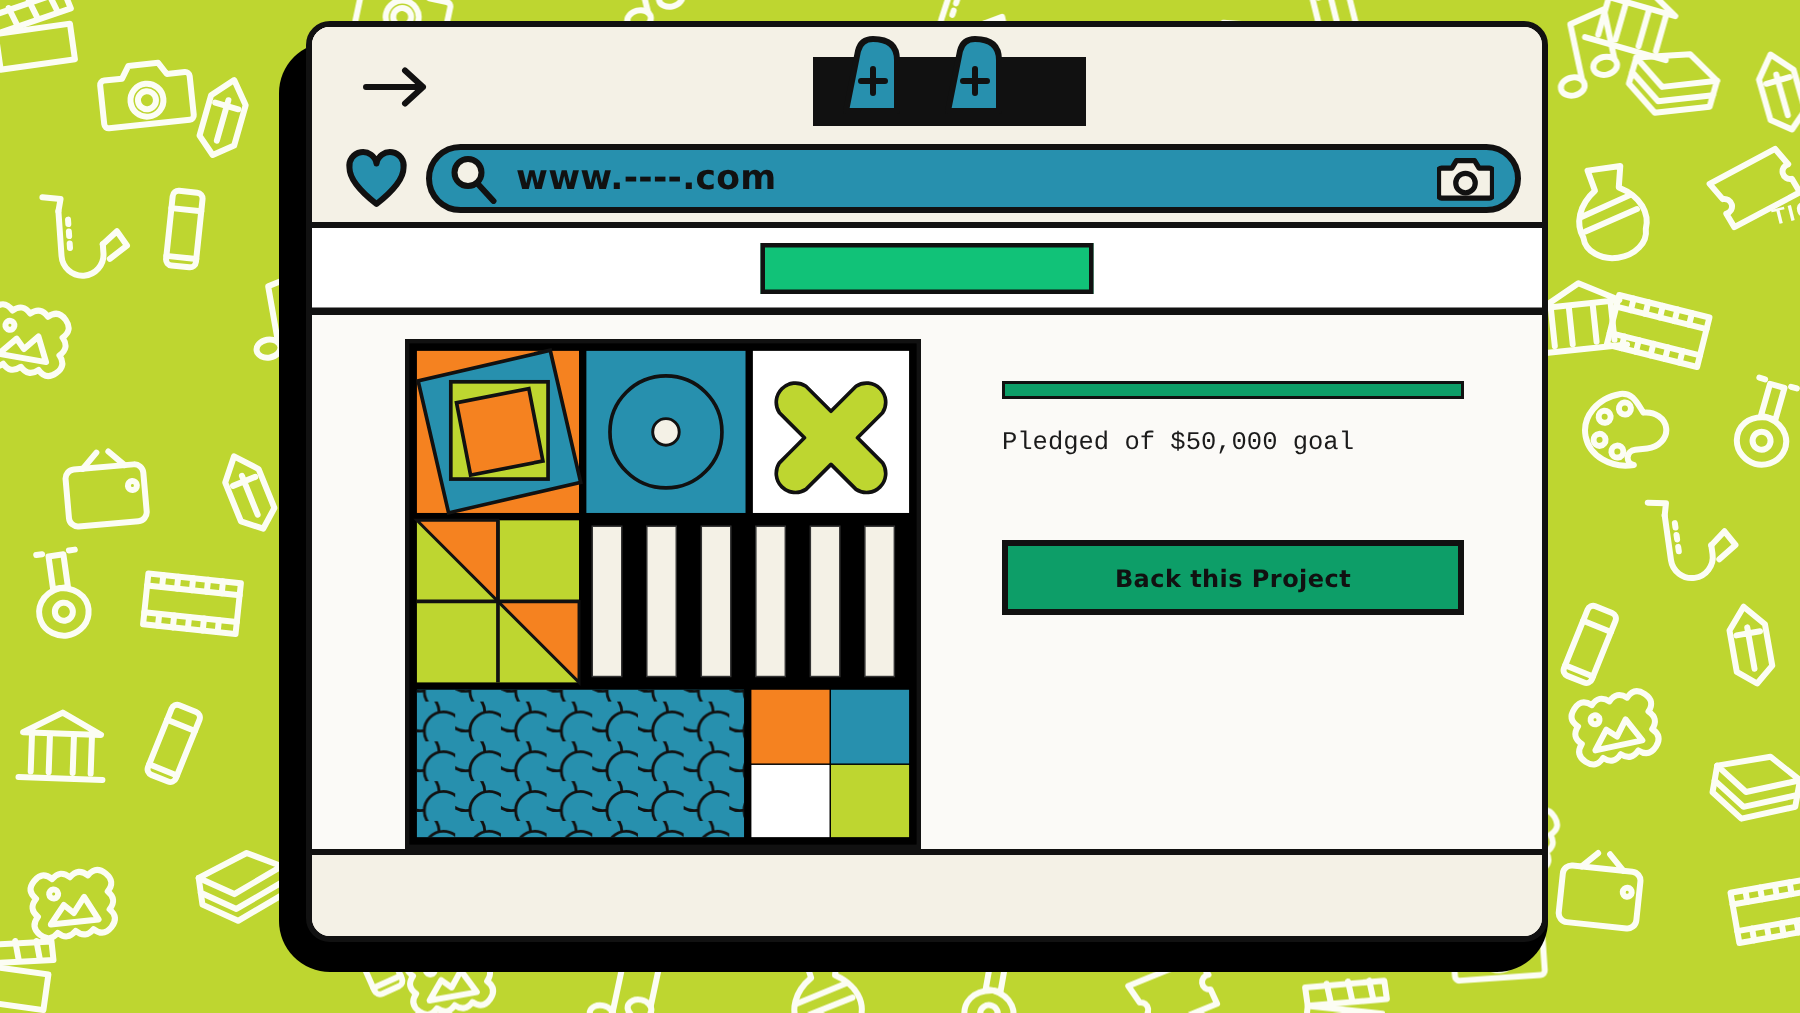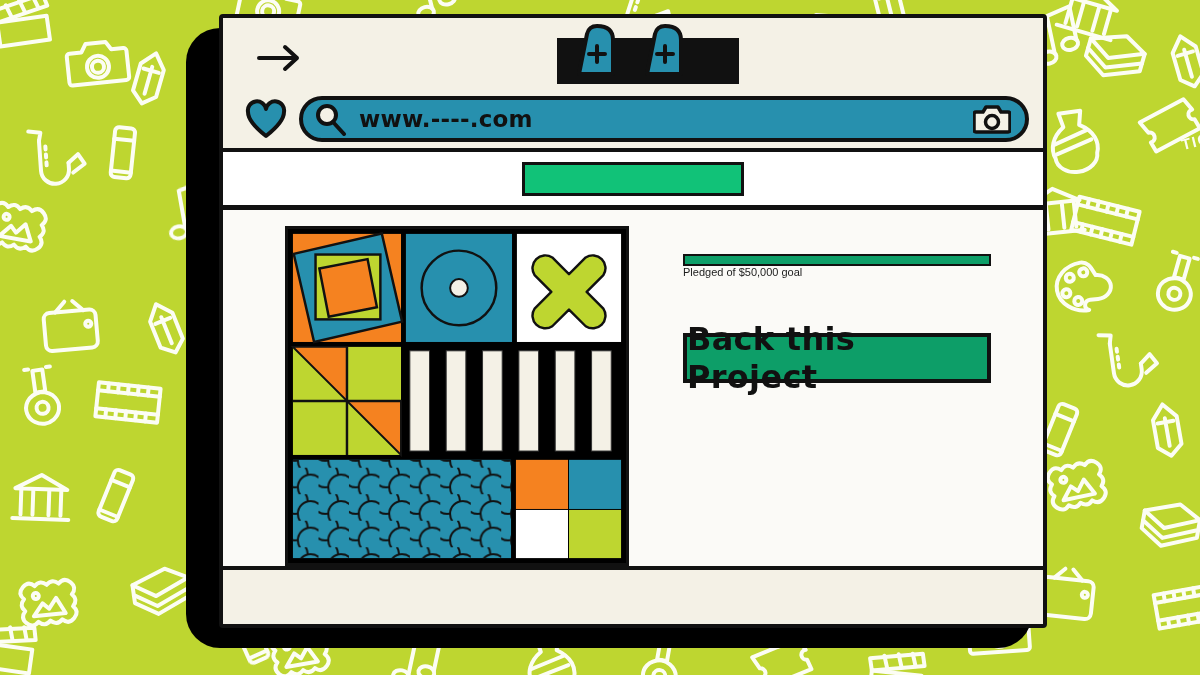--- a/index.html
+++ b/index.html
@@ -27,25 +27,25 @@
     left: 186px;
     top: 28px;
     width: 846px;
     height: 620px;
     background: #000000;
     border-radius: 34px;
   }
 
   #browser-window {
     position: absolute;
-    left: 219px;
+    left: 204px;
     top: 14px;
     width: 828px;
     height: 614px;
-    border-radius: 4px;
+    border-radius: 16px;
     background: #f4f1e6;
     overflow: hidden;
     border: 4px solid #111111;
   }
 
   
   #chrome-top {
     position: relative;
     height: 130px;
     background: #f4f1e6;
@@ -186,34 +186,34 @@
     font-family: "DejaVu Sans", sans-serif;
     font-size: 53px;
     font-weight: 400;
     color: #111111;
     letter-spacing: -1px;
     margin-top: 20px;
     line-height: 1;
   }
 
   #pledged-goal {
-    font-family: Liberation Sans, sans-serif;
-    font-size: 11px;
+    font-family: Liberation Mono, monospace;
+    font-size: 17px;
     color: #1b1b1b;
-    margin-top: 0;
+    margin-top: 20px;
   }
 
   #back-project-button {
     margin-top: 55px;
     width: 308px;
     height: 50px;
     background: #0d9e68;
     border: 4px solid #111111;
     font-family: "DejaVu Sans", sans-serif;
-    font-size: 32px;
+    font-size: 16px;
     font-weight: 700;
     color: #111111;
     letter-spacing: 0.3px;
     display: flex;
     align-items: center;
     justify-content: center;
     cursor: pointer;
   }
 
   

